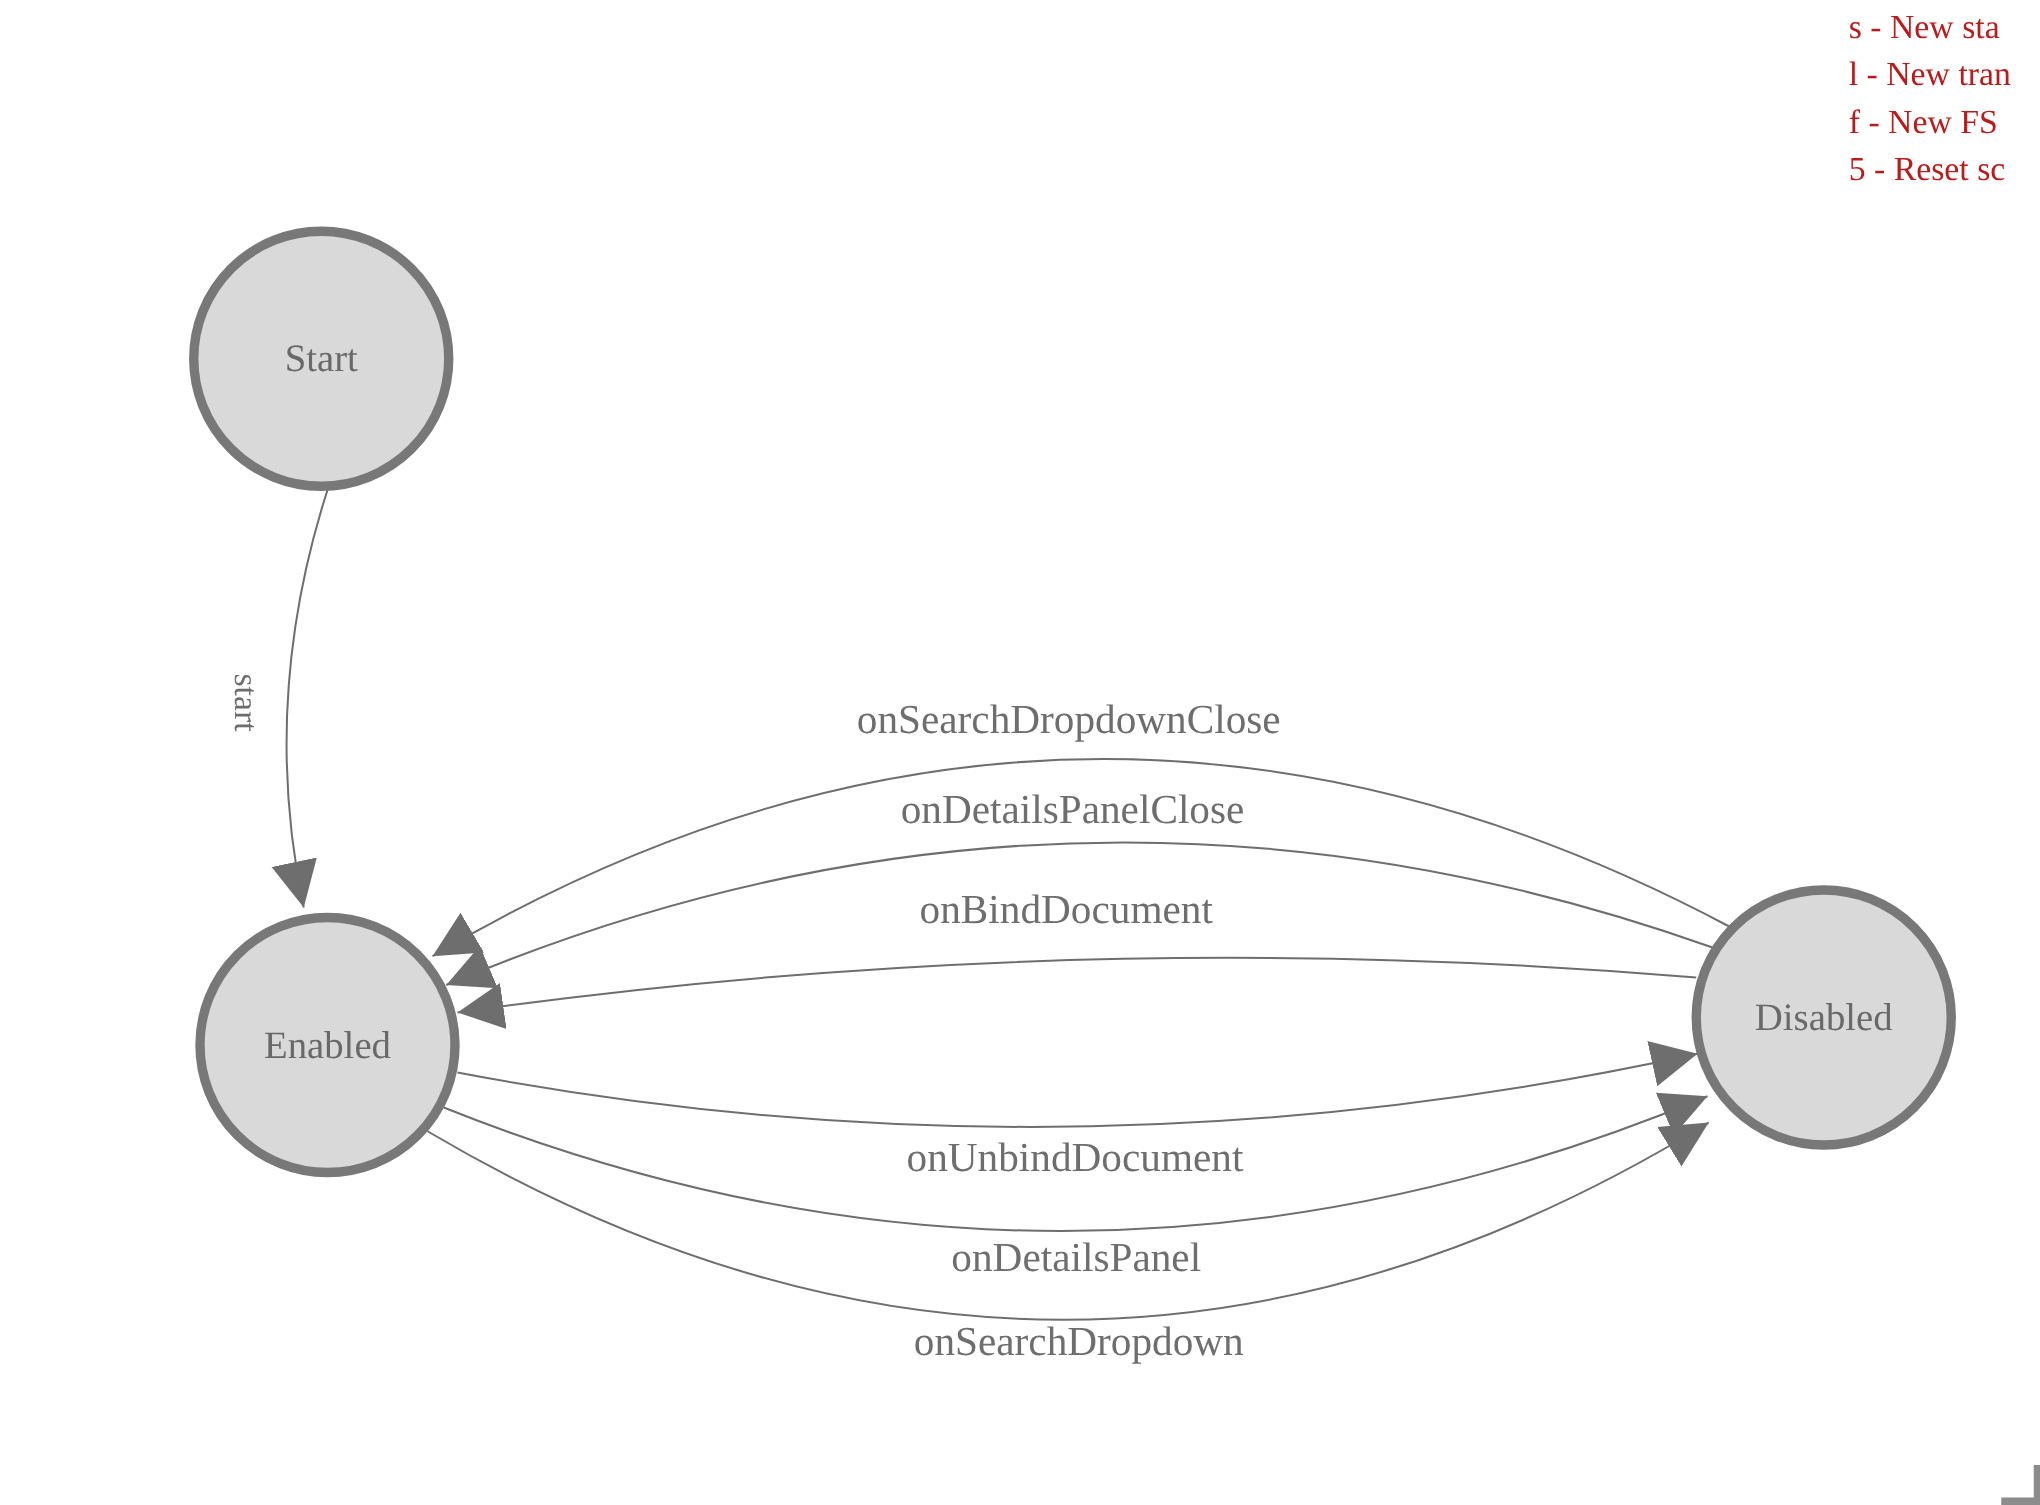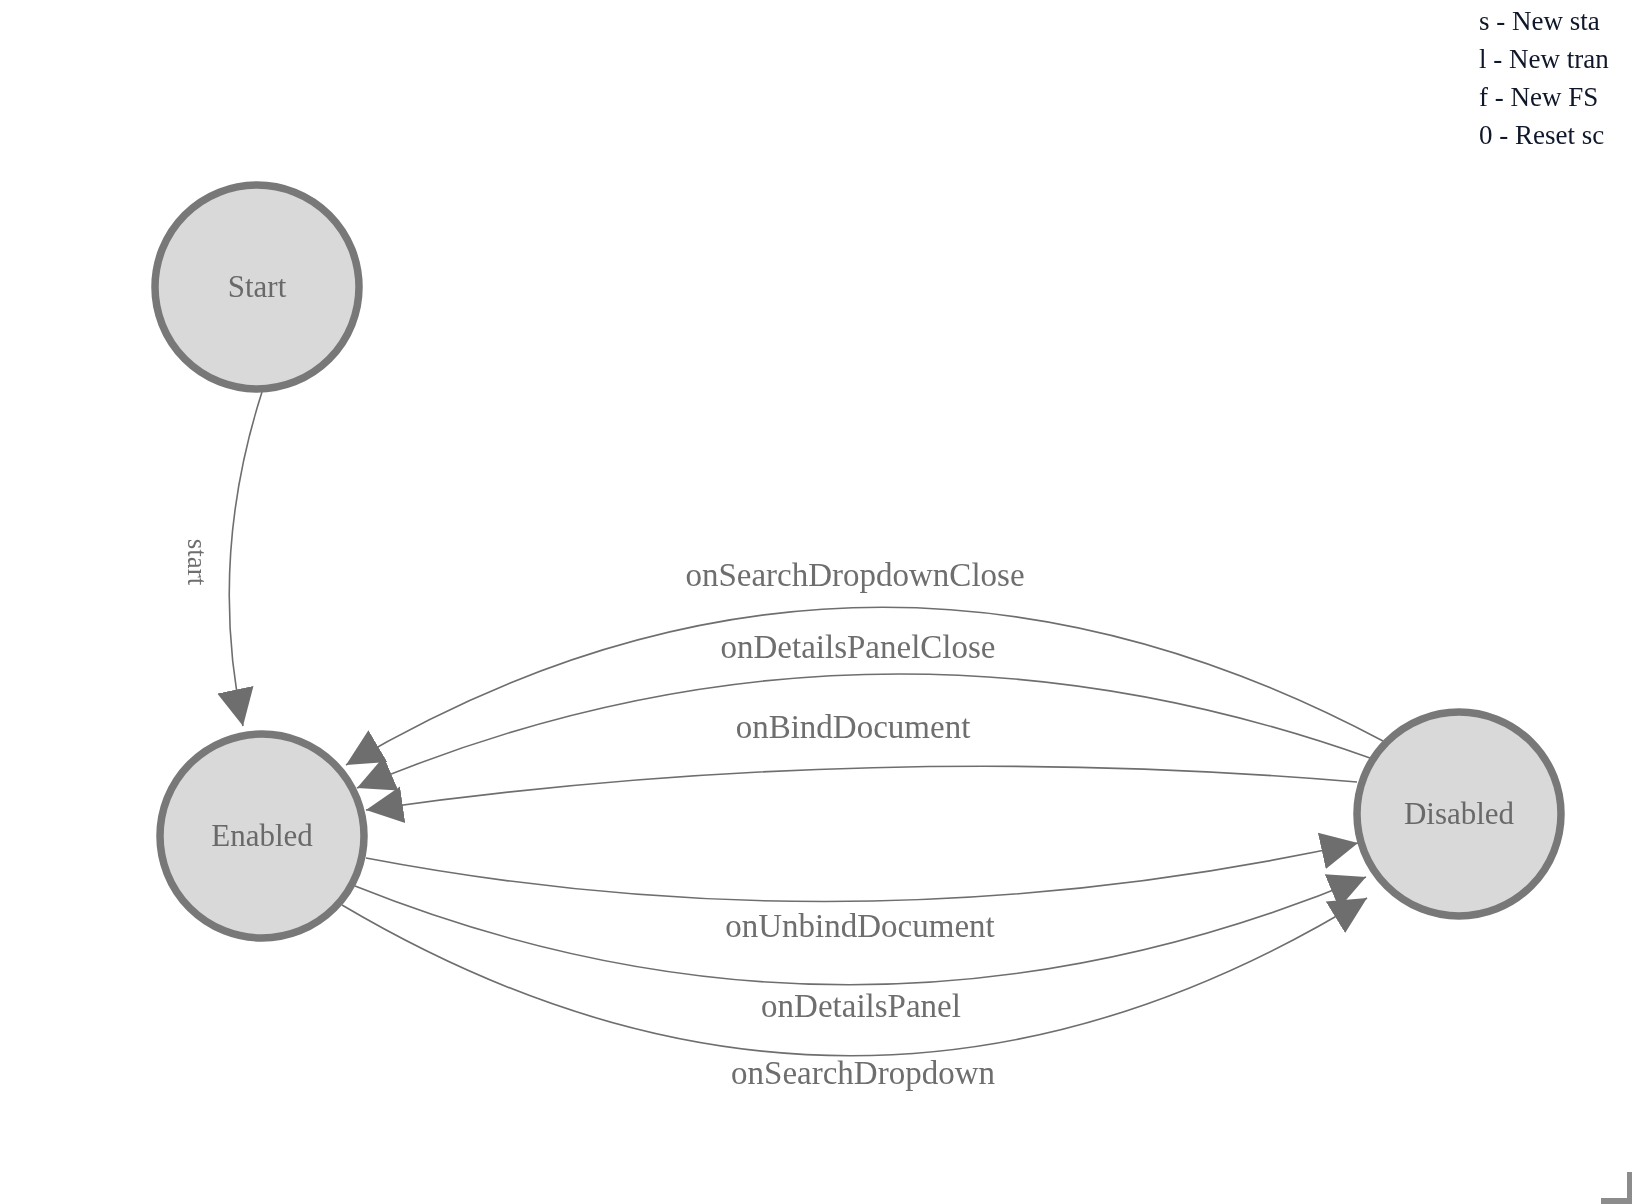--- a/index.html
+++ b/index.html
@@ -45,21 +45,21 @@
     fill: #6e6e6e;
     font-size: 27px;
     font-family: "Liberation Serif", serif;
   }
   .legend {
     position: absolute;
     left: 1479px;
     top: 2px;
     font-size: 27px;
     line-height: 38px;
-    color: #0f172a;
+    color: #b91c1c;
     white-space: nowrap;
   }
   .corner-frame-v {
     position: absolute;
     left: 1627px;
     top: 1172px;
     width: 5px;
     height: 32px;
     background: #8c8c8c;
   }
@@ -113,21 +113,21 @@
 
       <circle class="node-circle" cx="1459" cy="814" r="102"></circle>
       <text class="node-label" x="1459" y="824" text-anchor="middle">Disabled</text>
     </g>
   </svg>
 
   <div class="legend">
     <div>s - New sta</div>
     <div>l - New tran</div>
     <div>f - New FS</div>
-    <div>0 - Reset sc</div>
+    <div>5 - Reset sc</div>
   </div>
 
   <div>
     <div class="corner-frame-v"></div>
     <div class="corner-frame-h"></div>
   </div>
 
 </div>
 
 </body></html>

